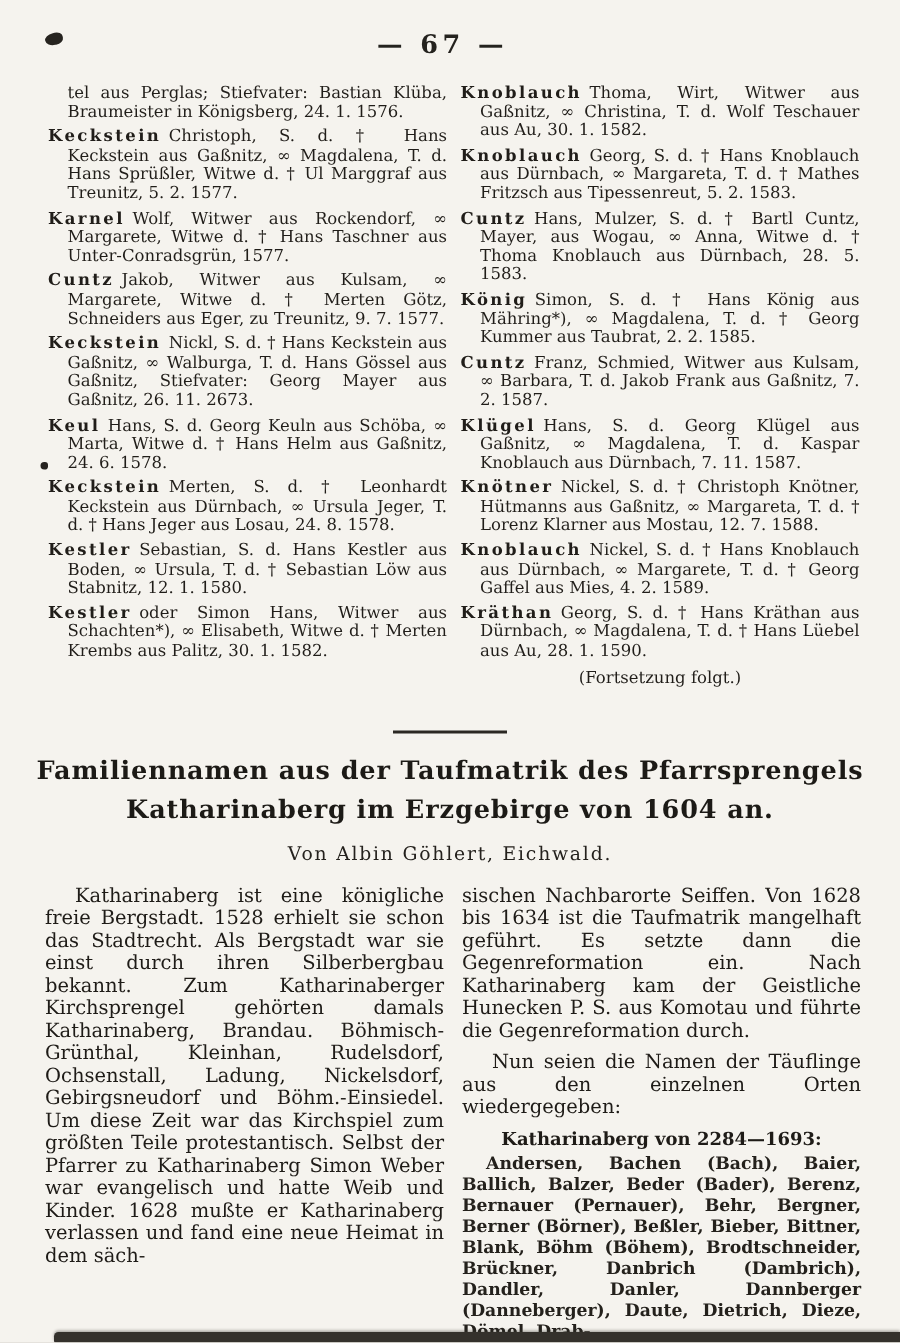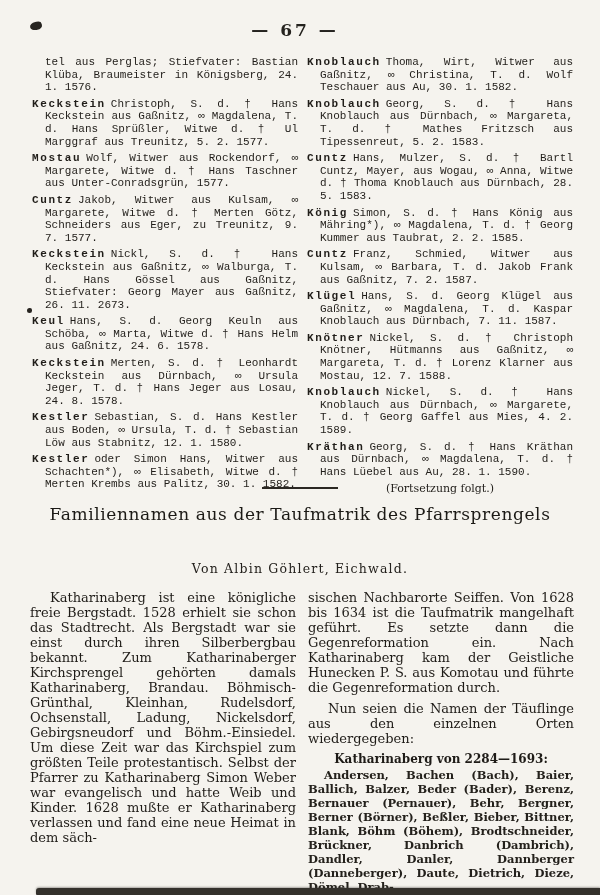--- a/index.html
+++ b/index.html
@@ -19,37 +19,36 @@
   .records {
     position:absolute; top:56px; left:32px; width:541px;
     display:flex; gap:9px;
   }
   .records .col { width:266px; }
   .entry {
     margin:0 0 4px 0;
     font-size:11px; line-height:12.6px; text-align:justify;
     padding-left:13px; text-indent:-13px;
     color:#201d19;
-    font-family:Liberation Mono, monospace;
   }
   .entry.continuation { text-indent:0; }
   .surname { font-weight:bold; letter-spacing:1.6px; padding-right:5px; }
   .surname:empty { padding-right:0; letter-spacing:0; }
   .continuation-note {
     margin:3px 0 0 0; font-size:11px; text-align:center; color:#201d19;
   }
   
   .rule {
     position:absolute; top:487px; left:50%; transform:translateX(-50%);
     width:76px; height:0; border-top:2px solid #2b2823;
   }
   
   .article-title {
     position:absolute; top:501px; left:20px; right:20px; margin:0;
-    text-align:center; font-size:17px; font-weight:normal; line-height:26px;
+    text-align:center; font-size:17px; font-weight:bold; line-height:26px;
     letter-spacing:0.6px; color:#1c1a16;
   }
   .article-byline {
     position:absolute; top:561px; left:0; right:0; text-align:center;
     font-size:12.5px; letter-spacing:1.2px; color:#24211d;
   }
   
   .body-cols {
     position:absolute; top:590px; left:30px; width:544px;
     display:flex; gap:12px;
@@ -87,21 +86,21 @@
 
   <div class="page-number">— 67 —</div>
 
   <div class="speck s1"></div>
   <div class="speck s2"></div>
 
   <section class="records">
     <div class="col">
       <p class="entry continuation"><span class="surname"></span><span class="etext">tel aus Perglas; Stiefvater: Bastian Klüba, Braumeister in Königsberg, 24. 1. 1576.</span></p>
       <p class="entry"><span class="surname">Keckstein</span><span class="etext">Christoph, S. d. † Hans Keckstein aus Gaßnitz, ∞ Magdalena, T. d. Hans Sprüßler, Witwe d. † Ul Marggraf aus Treunitz, 5. 2. 1577.</span></p>
-      <p class="entry"><span class="surname">Mostau</span><span class="etext">Wolf, Witwer aus Rockendorf, ∞ Margarete, Witwe d. † Hans Taschner aus Unter-Conradsgrün, 1577.</span></p>
+      <p class="entry"><span class="surname">Karnel</span><span class="etext">Wolf, Witwer aus Rockendorf, ∞ Margarete, Witwe d. † Hans Taschner aus Unter-Conradsgrün, 1577.</span></p>
       <p class="entry"><span class="surname">Cuntz</span><span class="etext">Jakob, Witwer aus Kulsam, ∞ Margarete, Witwe d. † Merten Götz, Schneiders aus Eger, zu Treunitz, 9. 7. 1577.</span></p>
       <p class="entry"><span class="surname">Keckstein</span><span class="etext">Nickl, S. d. † Hans Keckstein aus Gaßnitz, ∞ Walburga, T. d. Hans Gössel aus Gaßnitz, Stiefvater: Georg Mayer aus Gaßnitz, 26. 11. 2673.</span></p>
       <p class="entry"><span class="surname">Keul</span><span class="etext">Hans, S. d. Georg Keuln aus Schöba, ∞ Marta, Witwe d. † Hans Helm aus Gaßnitz, 24. 6. 1578.</span></p>
       <p class="entry"><span class="surname">Keckstein</span><span class="etext">Merten, S. d. † Leonhardt Keckstein aus Dürnbach, ∞ Ursula Jeger, T. d. † Hans Jeger aus Losau, 24. 8. 1578.</span></p>
       <p class="entry"><span class="surname">Kestler</span><span class="etext">Sebastian, S. d. Hans Kestler aus Boden, ∞ Ursula, T. d. † Sebastian Löw aus Stabnitz, 12. 1. 1580.</span></p>
       <p class="entry"><span class="surname">Kestler</span><span class="etext">oder Simon Hans, Witwer aus Schachten*), ∞ Elisabeth, Witwe d. † Merten Krembs aus Palitz, 30. 1. 1582.</span></p>
     </div>
     <div class="col">
       <p class="entry"><span class="surname">Knoblauch</span><span class="etext">Thoma, Wirt, Witwer aus Gaßnitz, ∞ Christina, T. d. Wolf Teschauer aus Au, 30. 1. 1582.</span></p>
       <p class="entry"><span class="surname">Knoblauch</span><span class="etext">Georg, S. d. † Hans Knoblauch aus Dürnbach, ∞ Margareta, T. d. † Mathes Fritzsch aus Tipessenreut, 5. 2. 1583.</span></p>
@@ -111,21 +110,21 @@
       <p class="entry"><span class="surname">Klügel</span><span class="etext">Hans, S. d. Georg Klügel aus Gaßnitz, ∞ Magdalena, T. d. Kaspar Knoblauch aus Dürnbach, 7. 11. 1587.</span></p>
       <p class="entry"><span class="surname">Knötner</span><span class="etext">Nickel, S. d. † Christoph Knötner, Hütmanns aus Gaßnitz, ∞ Margareta, T. d. † Lorenz Klarner aus Mostau, 12. 7. 1588.</span></p>
       <p class="entry"><span class="surname">Knoblauch</span><span class="etext">Nickel, S. d. † Hans Knoblauch aus Dürnbach, ∞ Margarete, T. d. † Georg Gaffel aus Mies, 4. 2. 1589.</span></p>
       <p class="entry"><span class="surname">Kräthan</span><span class="etext">Georg, S. d. † Hans Kräthan aus Dürnbach, ∞ Magdalena, T. d. † Hans Lüebel aus Au, 28. 1. 1590.</span></p>
       <p class="continuation-note">(Fortsetzung folgt.)</p>
     </div>
   </section>
 
   <div class="rule"></div>
 
-  <h1 class="article-title"><span>Familiennamen aus der Taufmatrik des Pfarrsprengels</span><br></h1>
+  <h1 class="article-title"><span>Familiennamen aus der Taufmatrik des Pfarrsprengels</span><br><span>Katharinaberg im Erzgebirge von 1604 an.</span></h1>
 
   <div class="article-byline">Von Albin Göhlert, Eichwald.</div>
 
   <section class="body-cols">
     <div class="col">
       <p class="bpara indent">Katharinaberg ist eine königliche freie Bergstadt. 1528 erhielt sie schon das Stadtrecht. Als Bergstadt war sie einst durch ihren Silberbergbau bekannt. Zum Katharinaberger Kirchsprengel gehörten damals Katharinaberg, Brandau. Böhmisch-Grünthal, Kleinhan, Rudelsdorf, Ochsenstall, Ladung, Nickelsdorf, Gebirgsneudorf und Böhm.-Einsiedel. Um diese Zeit war das Kirchspiel zum größten Teile protestantisch. Selbst der Pfarrer zu Katharinaberg Simon Weber war evangelisch und hatte Weib und Kinder. 1628 mußte er Katharinaberg verlassen und fand eine neue Heimat in dem säch-</p>
     </div>
     <div class="col">
       <p class="bpara">sischen Nachbarorte Seiffen. Von 1628 bis 1634 ist die Taufmatrik mangelhaft geführt. Es setzte dann die Gegenreformation ein. Nach Katharinaberg kam der Geistliche Hunecken P. S. aus Komotau und führte die Gegenreformation durch.</p>
       <p class="bpara indent">Nun seien die Namen der Täuflinge aus den einzelnen Orten wiedergegeben:</p>

